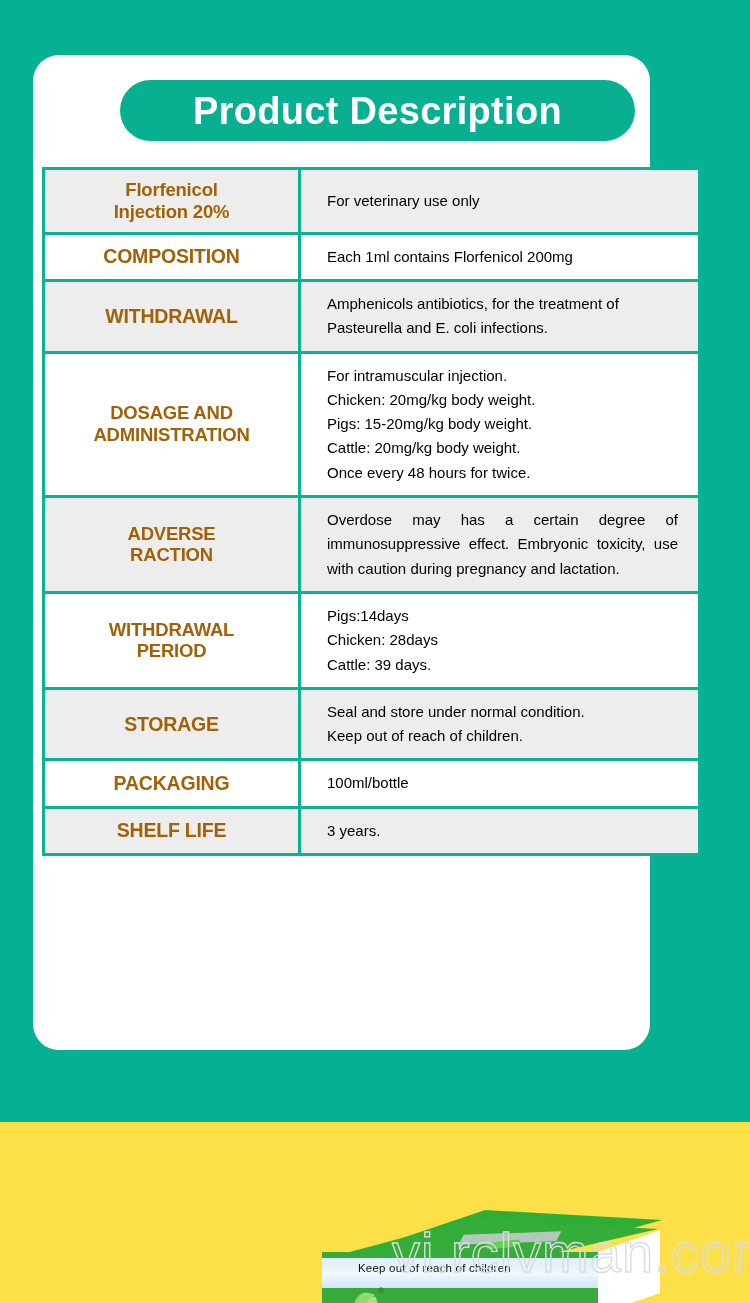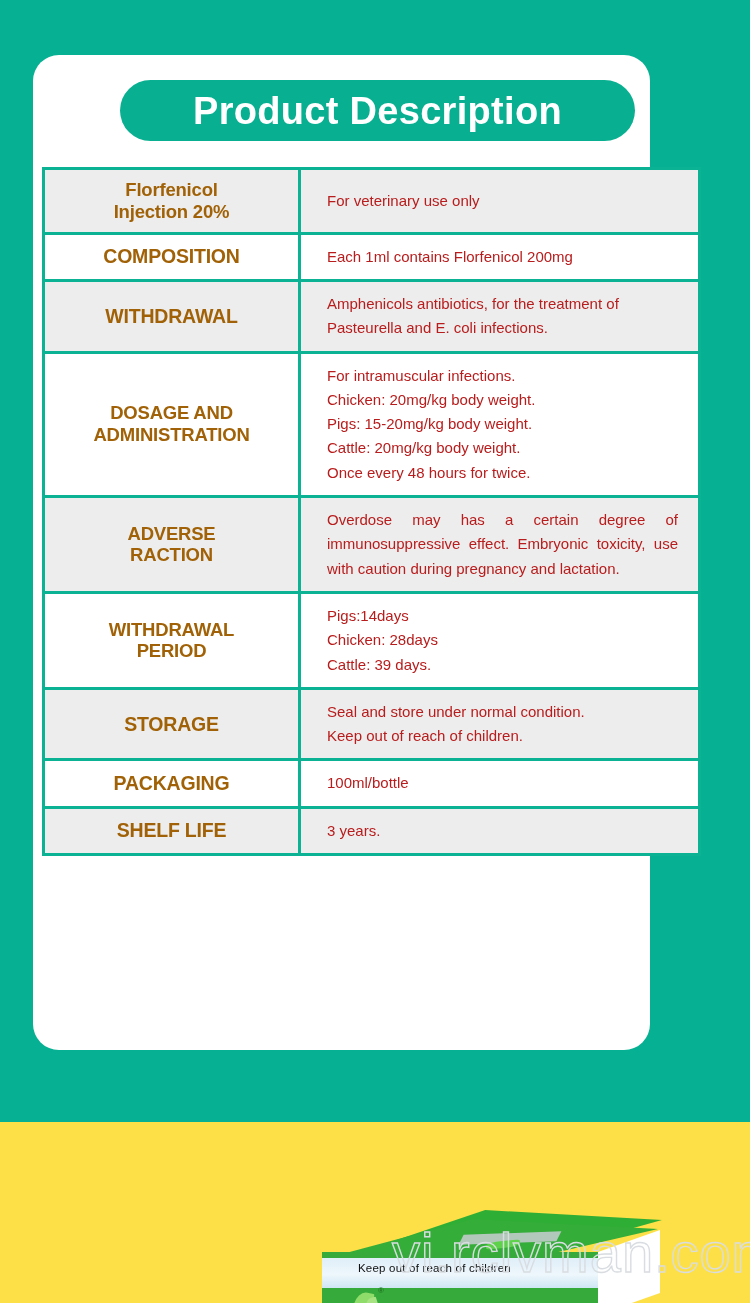--- a/index.html
+++ b/index.html
@@ -91,21 +91,21 @@
   }
   td.label-cell.small {
     font-size: 18.5px;
   }
 
   td.value-cell {
     width: 400px;
     text-align: left;
     font-size: 15px;
     line-height: 1.62;
-    color: #b91c1c;
+    color: #000000;
     padding: 10px 24px 10px 26px;
   }
   td.value-cell.justify {
     text-align: justify;
     text-align-last: left;
     padding-right: 20px;
   }
   .value-cell .ln { display: block; white-space: pre; }
 
   
@@ -251,21 +251,21 @@
           <tr class="alt">
             <td class="label-cell"><span>WITHDRAWAL</span></td>
             <td class="value-cell">
               <span class="ln">Amphenicols antibiotics, for the treatment of</span>
               <span class="ln">Pasteurella and E. coli infections.</span>
             </td>
           </tr>
           <tr>
             <td class="label-cell small"><span>DOSAGE AND</span><br><span>ADMINISTRATION</span></td>
             <td class="value-cell">
-              <span class="ln">For intramuscular infections.</span>
+              <span class="ln">For intramuscular injection.</span>
               <span class="ln">Chicken: 20mg/kg body weight.</span>
               <span class="ln">Pigs: 15-20mg/kg body weight.</span>
               <span class="ln">Cattle: 20mg/kg body weight.</span>
               <span class="ln">Once every 48 hours for twice.</span>
             </td>
           </tr>
           <tr class="alt">
             <td class="label-cell small"><span>ADVERSE</span><br><span>RACTION</span></td>
             <td class="value-cell justify"><span>Overdose may has a certain degree of immunosuppressive effect. Embryonic toxicity, use with caution during pregnancy and lactation.</span></td>
           </tr>

